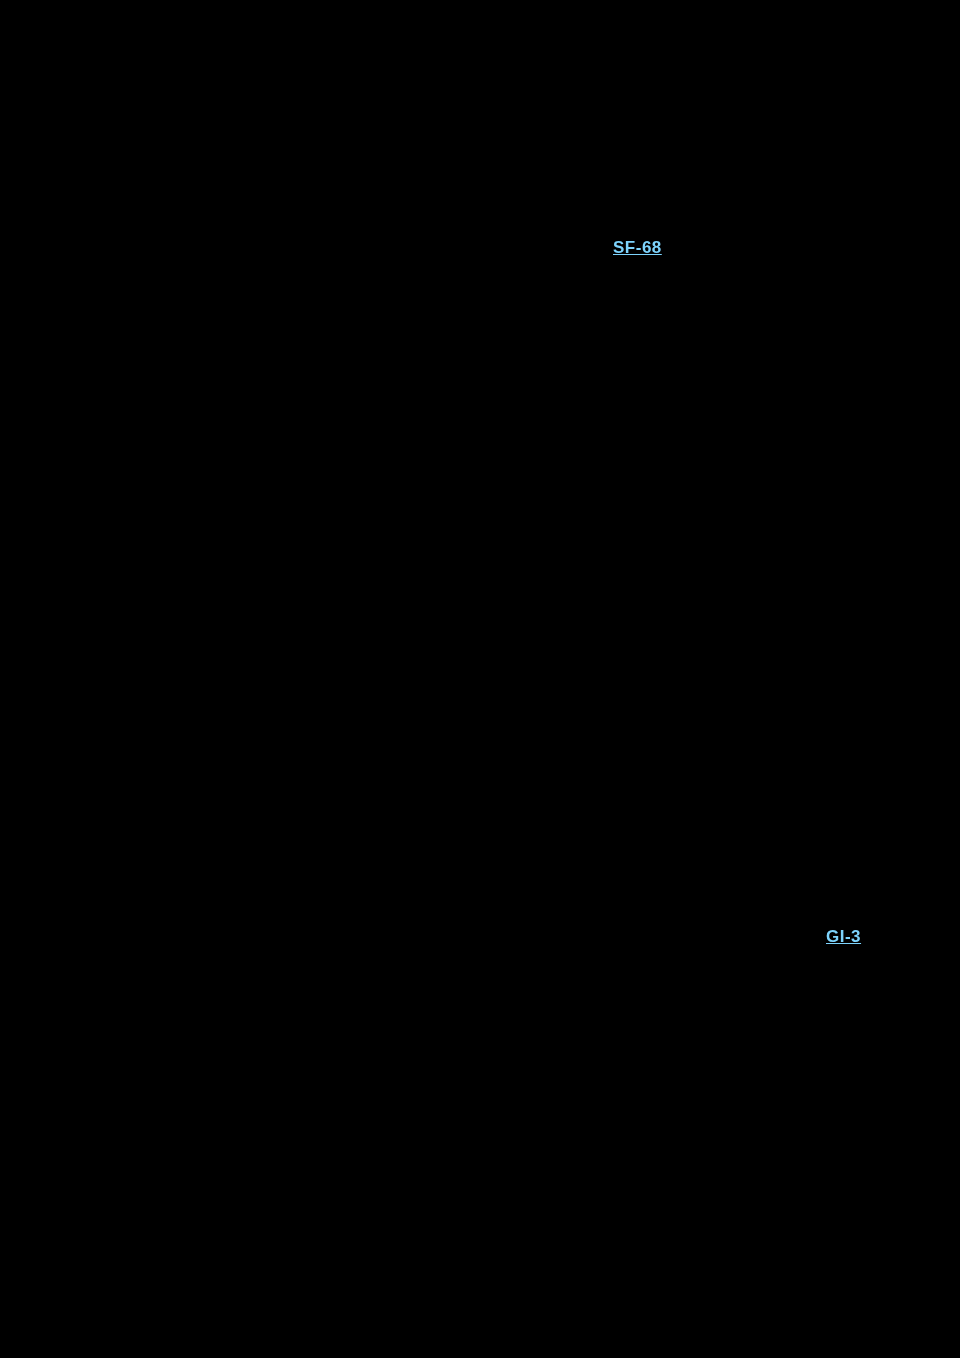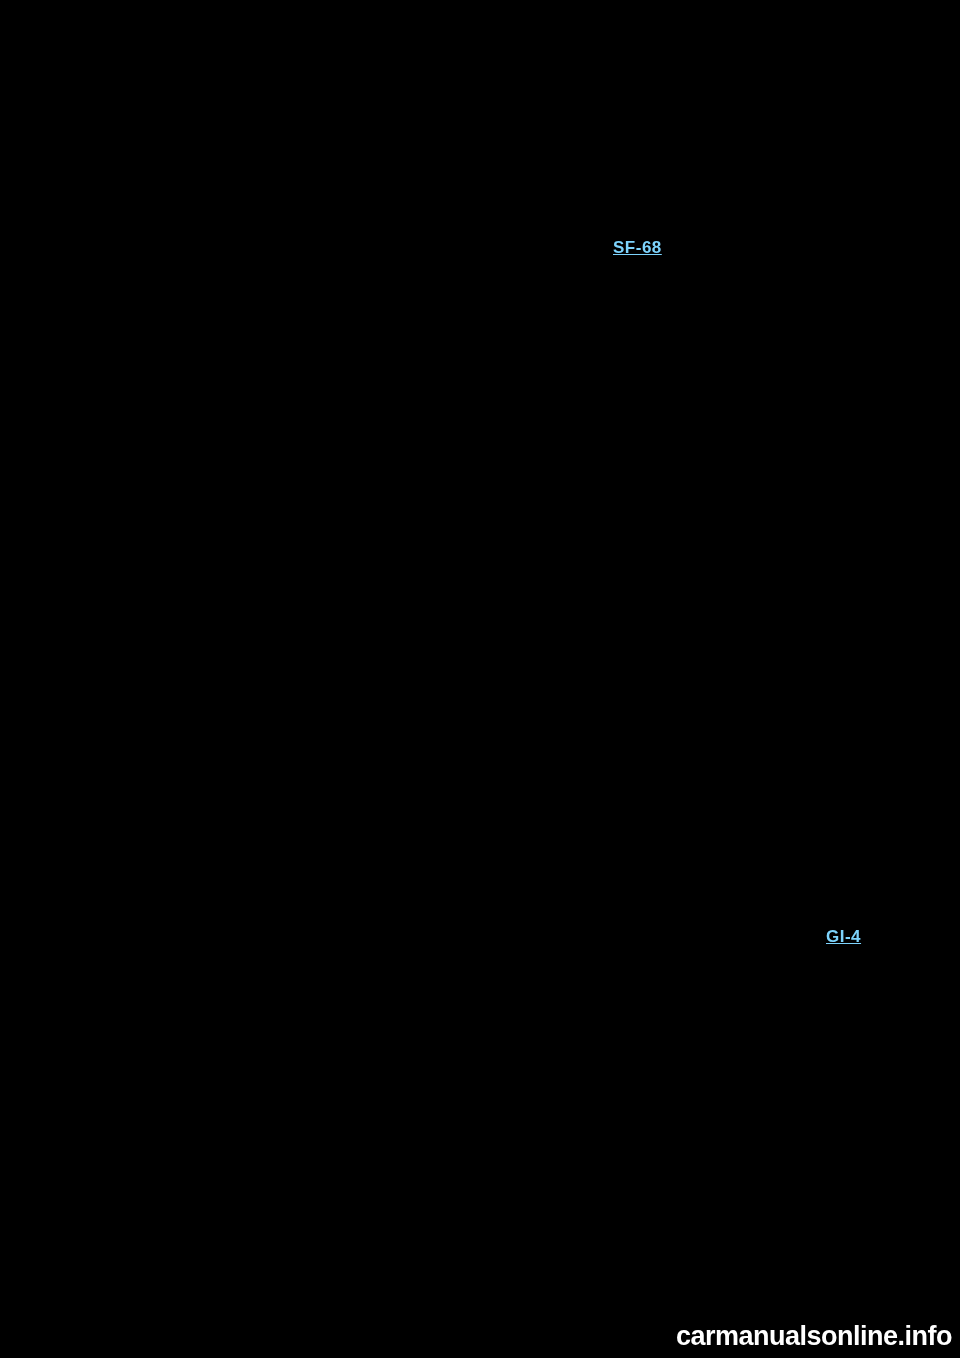--- a/index.html
+++ b/index.html
@@ -44,17 +44,16 @@
     white-space: nowrap;
   }
 </style>
 </head>
 <body>
 
 <div id="page">
 
   <a href="#" id="link-sf" class="link-ref">SF-68</a>
 
-  <a href="#" id="link-gi" class="link-ref">GI-4</a>
+  <a href="#" id="link-gi" class="link-ref">GI-3</a>
 
-  <div id="watermark">carmanualsonline.info</div>
 
 </div>
 
 </body></html>

